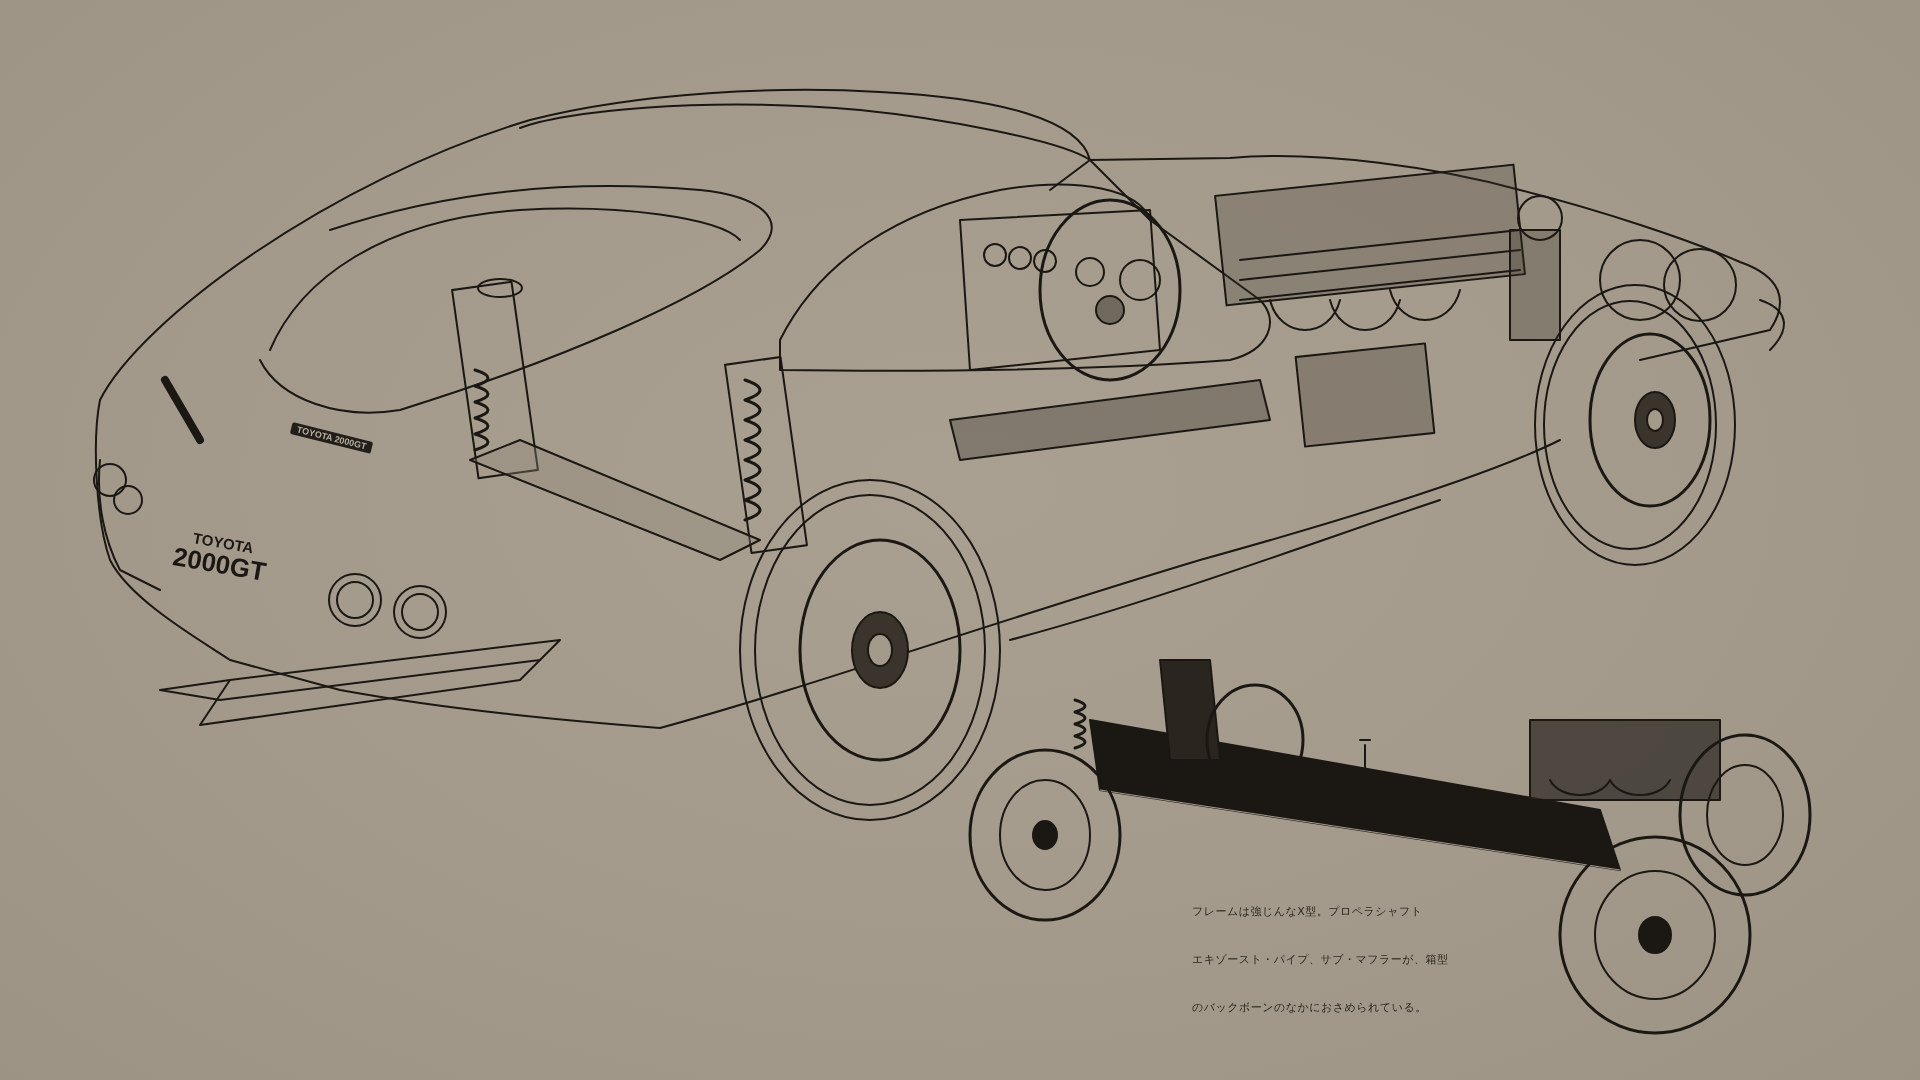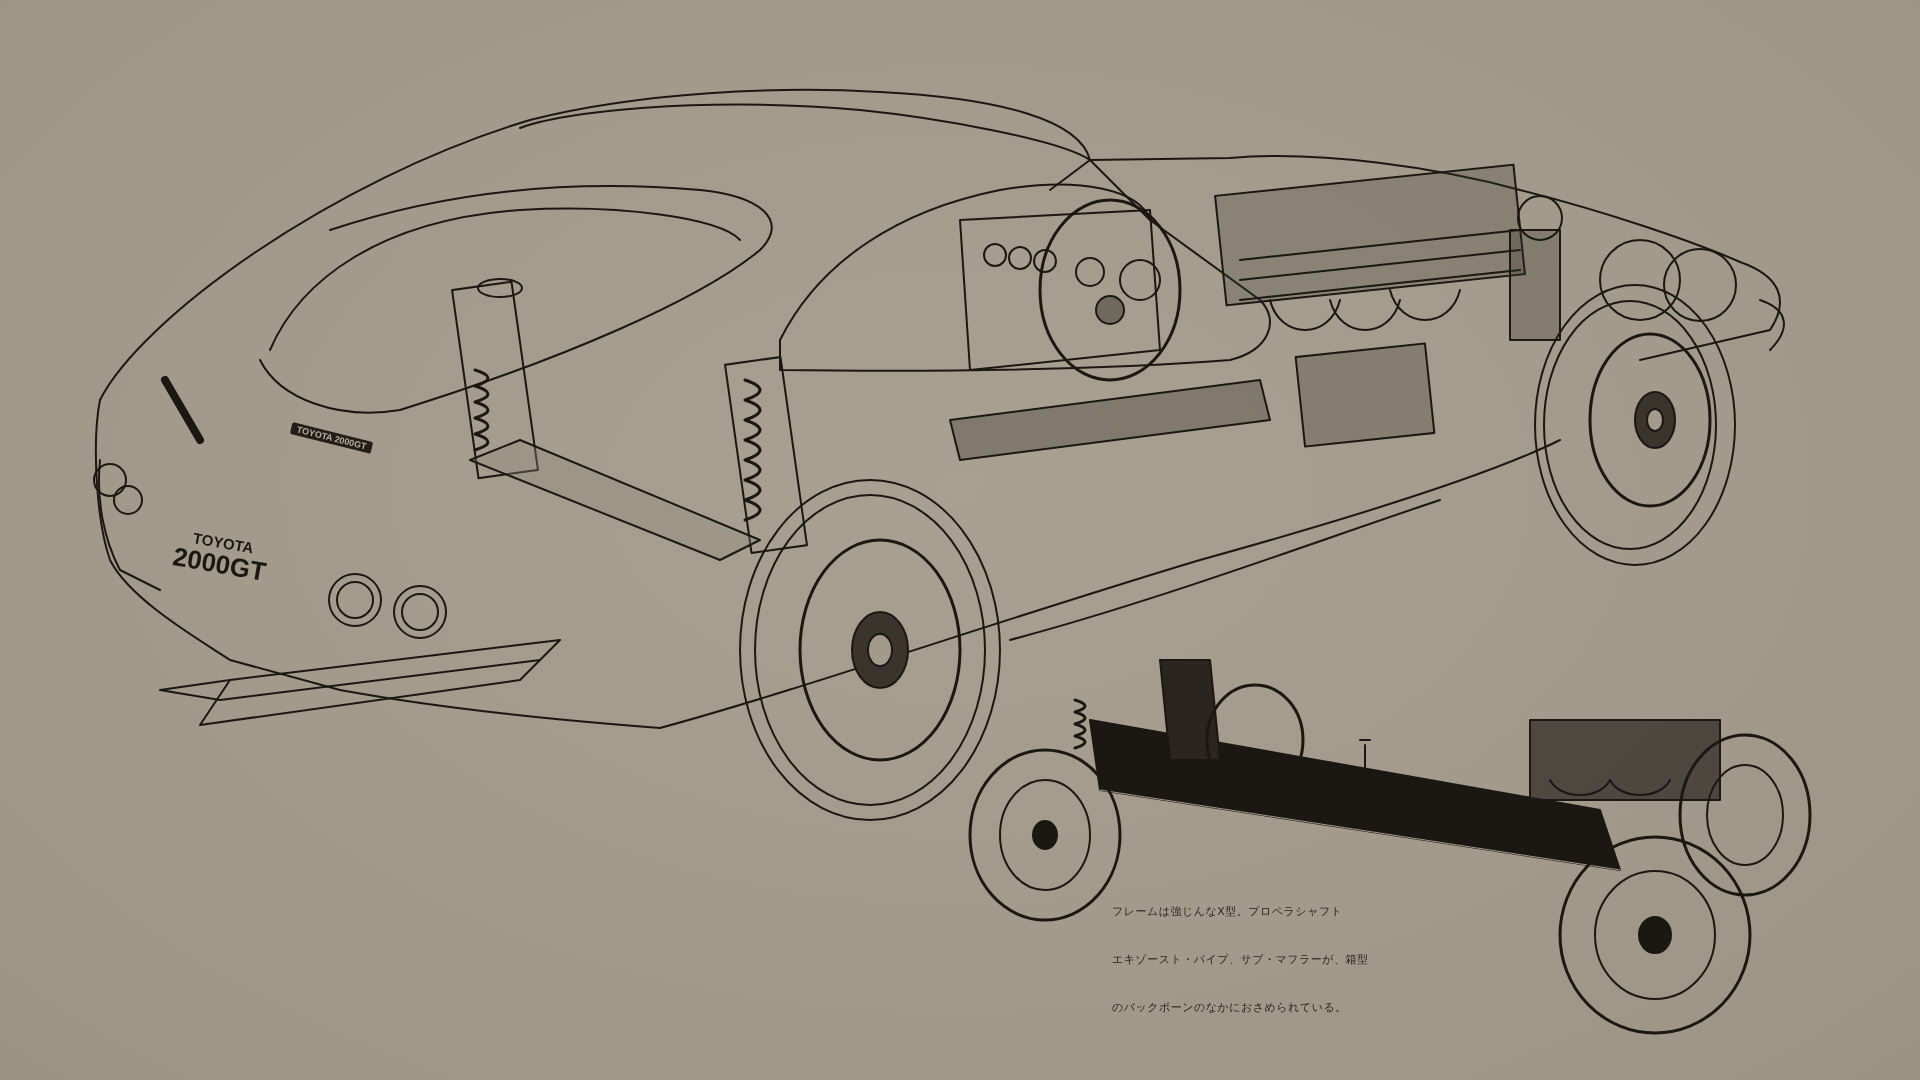--- a/index.html
+++ b/index.html
@@ -1,20 +1,20 @@
 <!DOCTYPE html>
 <html><head>
 <meta charset="utf-8">
 <style>
   html,body{margin:0;padding:0;}
   body{width:1920px;height:1080px;overflow:hidden;background:#a39a8c;position:relative;font-family:"DejaVu Sans",sans-serif;}
   .paper{position:absolute;inset:0;background:
     radial-gradient(ellipse at 50% 45%, #a9a092 0%, #a39a8c 55%, #9c9385 100%);}
   svg.art{position:absolute;left:0;top:0;}
-  .caption{position:absolute;left:1112px;top:872px;font-size:11px;line-height:16px;color:#2a251f;letter-spacing:0.5px;white-space:pre;}
+  .caption{position:absolute;left:1192px;top:872px;font-size:11px;line-height:16px;color:#2a251f;letter-spacing:0.5px;white-space:pre;}
   .plate{position:absolute;left:172px;top:524px;width:96px;height:74px;transform:rotate(10deg);text-align:center;color:#1b1814;}
   .plate .brand{display:block;font-weight:bold;font-size:15px;font-family:"Liberation Sans",sans-serif;margin-top:10px;}
   .plate .model{display:block;font-weight:bold;font-size:26px;font-family:"Liberation Sans",sans-serif;line-height:26px;}
   .emblem{position:absolute;left:290px;top:432px;padding:1px 6px;background:#221e19;color:#b8ae9e;font-size:9px;font-weight:bold;transform:rotate(14deg);border-radius:2px;font-family:"Liberation Sans",sans-serif;}
 </style>
 </head>
 <body>
 
 <div class="paper"></div>
 

